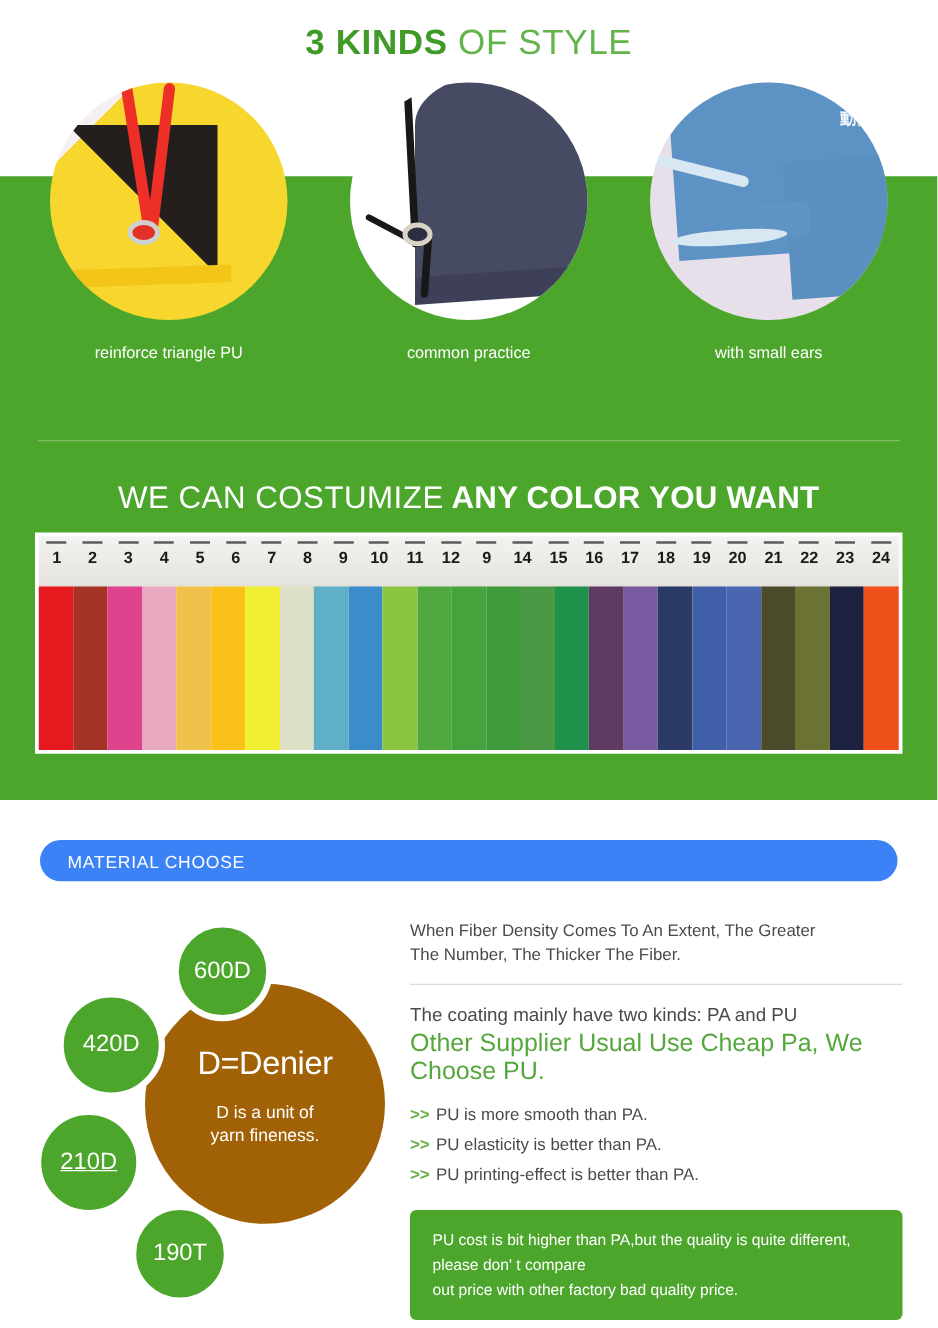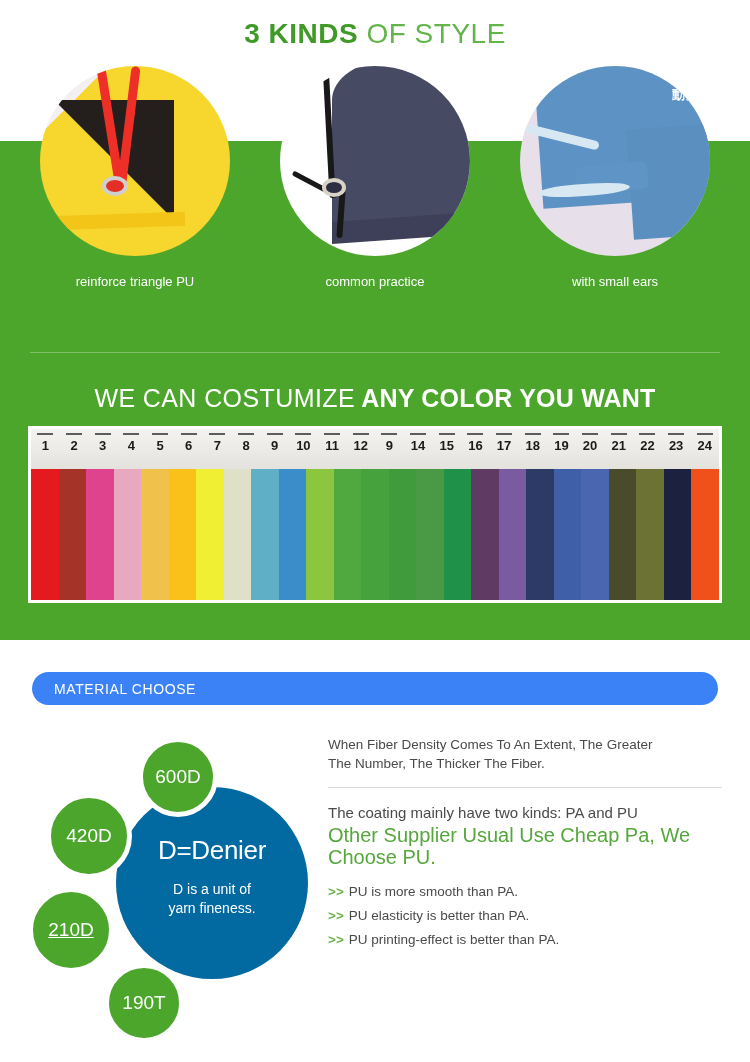--- a/index.html
+++ b/index.html
@@ -146,21 +146,21 @@
   .material-bar {
     position:absolute; top:672px; left:32px; width:686px; height:33px;
     background:#3b82f6; border-radius:17px; color:#fff;
     font-size:14px; letter-spacing:.6px; display:flex; align-items:center;
     padding-left:22px;
   }
 
   .denier-wrap { position:absolute; top:745px; left:28px; width:300px; height:300px; }
   .big-circle {
     position:absolute; left:88px; top:42px; width:192px; height:192px;
-    border-radius:50%; background:#0369a1; color:#fff; text-align:center;
+    border-radius:50%; background:#a16207; color:#fff; text-align:center;
   }
   .big-circle .t1 { margin-top:48px; font-size:26px; font-weight:400; letter-spacing:-.3px;}
   .big-circle .t2 { margin-top:14px; font-size:14px; line-height:19px; }
   .sm-circle {
     position:absolute; border-radius:50%; background:#4ca62c; color:#fff;
     display:flex; align-items:center; justify-content:center;
     font-size:19px; border:5px solid #ffffff;
   }
   .sc-600 { left:110px; top:-8px;  width:80px;  height:80px; }
   .sc-420 { left:18px;  top:48px;  width:86px;  height:86px; }
@@ -357,15 +357,20 @@
         <span class="ar">&gt;&gt;</span><span>PU is more smooth than PA.</span>
       </div>
       <div class="bullet">
         <span class="ar">&gt;&gt;</span><span>PU elasticity is better than PA.</span>
       </div>
       <div class="bullet">
         <span class="ar">&gt;&gt;</span><span>PU printing-effect is better than PA.</span>
       </div>
     </div>
 
+    <div class="note-box">
+      <div>PU cost is bit higher than PA,but the quality is quite different,</div>
+      <div>please don'  t compare</div>
+      <div>out price with other factory bad quality price.</div>
+    </div>
   </div>
 
 </div>
 
 </body></html>

